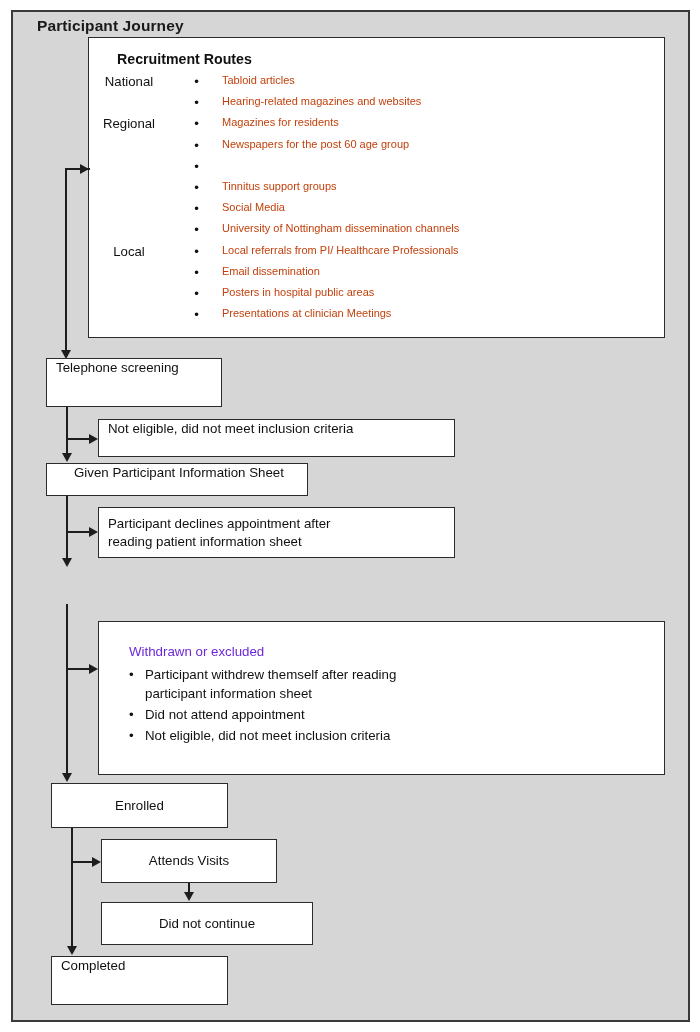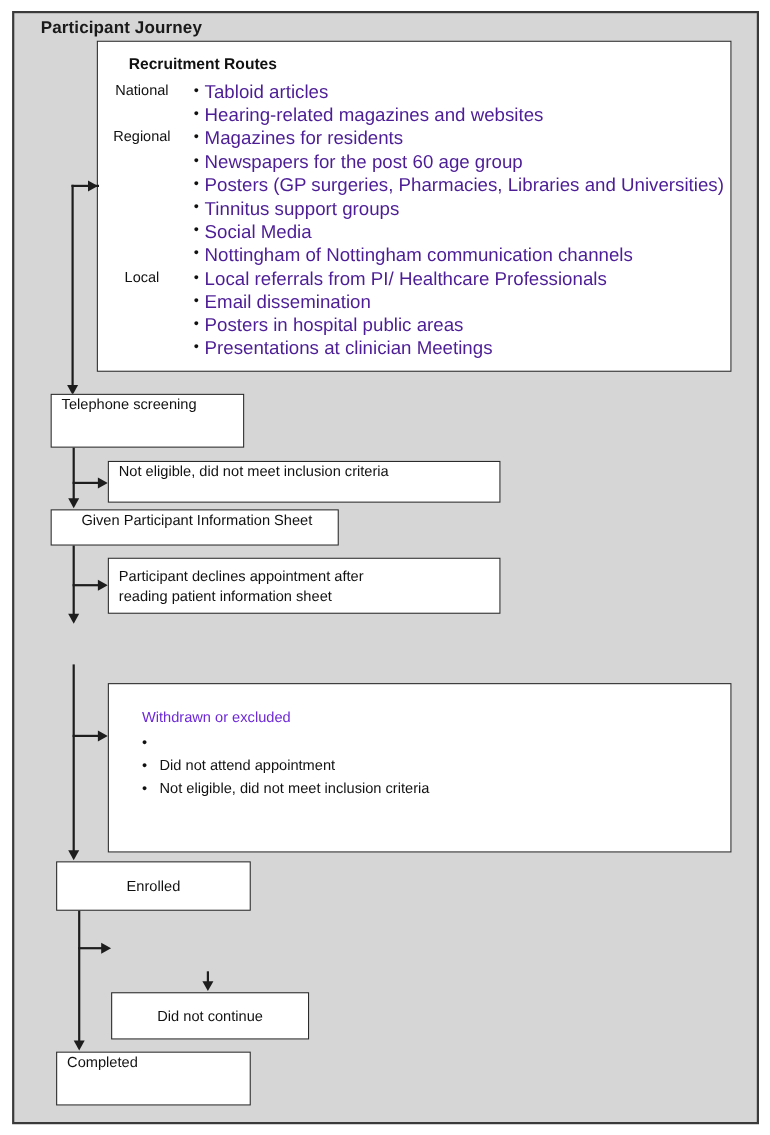--- a/index.html
+++ b/index.html
@@ -90,42 +90,43 @@
   #recruitment-list {
     position: absolute;
     left: 0;
     top: 36px;
     width: 100%;
   }
   .rr-row {
     display: flex;
     align-items: flex-start;
     height: 21.2px;
+    gap: 18px;
   }
   .rr-group {
     width: 82px;
     flex: 0 0 82px;
     text-align: center;
     font-size: 13.2px;
     color: #111111;
     white-space: nowrap;
     padding-right: 2px;
     box-sizing: border-box;
   }
   .rr-bullet {
     width: 15px;
     flex: 0 0 15px;
     text-align: center;
     font-size: 13.2px;
     color: #111111;
     line-height: 1.18;
   }
   .rr-text {
-    font-size: 17px;
-    color: #4c1d95;
+    font-size: 11px;
+    color: #c2410c;
     white-space: nowrap;
     line-height: 1.18;
   }
 
   
   #withdrawn-box {
     position: absolute;
     left: 98px;
     top: 621px;
     width: 567px;
@@ -227,36 +228,35 @@
         <span class="rr-text">Magazines for residents</span>
       </div>
       <div class="rr-row">
         <span class="rr-group"></span>
         <span class="rr-bullet">•</span>
         <span class="rr-text">Newspapers for the post 60 age group</span>
       </div>
       <div class="rr-row">
         <span class="rr-group"></span>
         <span class="rr-bullet">•</span>
-        <span class="rr-text">Posters (GP surgeries, Pharmacies, Libraries and Universities)</span>
       </div>
       <div class="rr-row">
         <span class="rr-group"></span>
         <span class="rr-bullet">•</span>
         <span class="rr-text">Tinnitus support  groups</span>
       </div>
       <div class="rr-row">
         <span class="rr-group"></span>
         <span class="rr-bullet">•</span>
         <span class="rr-text">Social Media</span>
       </div>
       <div class="rr-row">
         <span class="rr-group"></span>
         <span class="rr-bullet">•</span>
-        <span class="rr-text">Nottingham of Nottingham  communication  channels</span>
+        <span class="rr-text">University of Nottingham  dissemination  channels</span>
       </div>
       <div class="rr-row">
         <span class="rr-group">Local</span>
         <span class="rr-bullet">•</span>
         <span class="rr-text">Local referrals from PI/ Healthcare Professionals</span>
       </div>
       <div class="rr-row">
         <span class="rr-group"></span>
         <span class="rr-bullet">•</span>
         <span class="rr-text">Email dissemination</span>
@@ -316,20 +316,22 @@
   <div class="arrow-down" style="left:62px; top:773px;"></div>
 
   <div class="hline" style="left:66px; top:668px; width:24px;"></div>
   <div class="arrow-right" style="left:89px; top:664px;"></div>
 
   <div id="withdrawn-box">
     <div id="withdrawn-title">Withdrawn or excluded</div>
     <div id="withdrawn-list">
       <div class="wd-item">
         <span class="wd-bullet">•</span>
+        <span class="wd-text">Participant withdrew themself after reading
+participant information sheet</span>
       </div>
       <div class="wd-item">
         <span class="wd-bullet">•</span>
         <span class="wd-text">Did not attend appointment</span>
       </div>
       <div class="wd-item">
         <span class="wd-bullet">•</span>
         <span class="wd-text">Not eligible, did not meet inclusion criteria</span>
       </div>
     </div>
@@ -338,25 +340,28 @@
   <div class="node center" style="left:51px; top:783px; width:177px; height:45px;">
     <span>Enrolled</span>
   </div>
 
   <div class="vline" style="left:71px; top:828px; height:120px;"></div>
   <div class="arrow-down" style="left:67px; top:946px;"></div>
 
   <div class="hline" style="left:71px; top:861px; width:22px;"></div>
   <div class="arrow-right" style="left:92px; top:857px;"></div>
 
+  <div class="node center" style="left:101px; top:839px; width:176px; height:44px;">
+    <span>Attends  Visits</span>
+  </div>
 
   <div class="vline" style="left:188px; top:883px; height:12px;"></div>
   <div class="arrow-down" style="left:184px; top:892px;"></div>
 
-  <div class="node center" style="left:101px; top:902px; width:180px; height:43px;">
+  <div class="node center" style="left:101px; top:902px; width:212px; height:43px;">
     <span>Did not continue</span>
   </div>
 
   <div class="node leftpad" style="left:51px; top:956px; width:177px; height:49px;">
     <span>Completed</span>
   </div>
 
 </div>
 
 </body></html>

